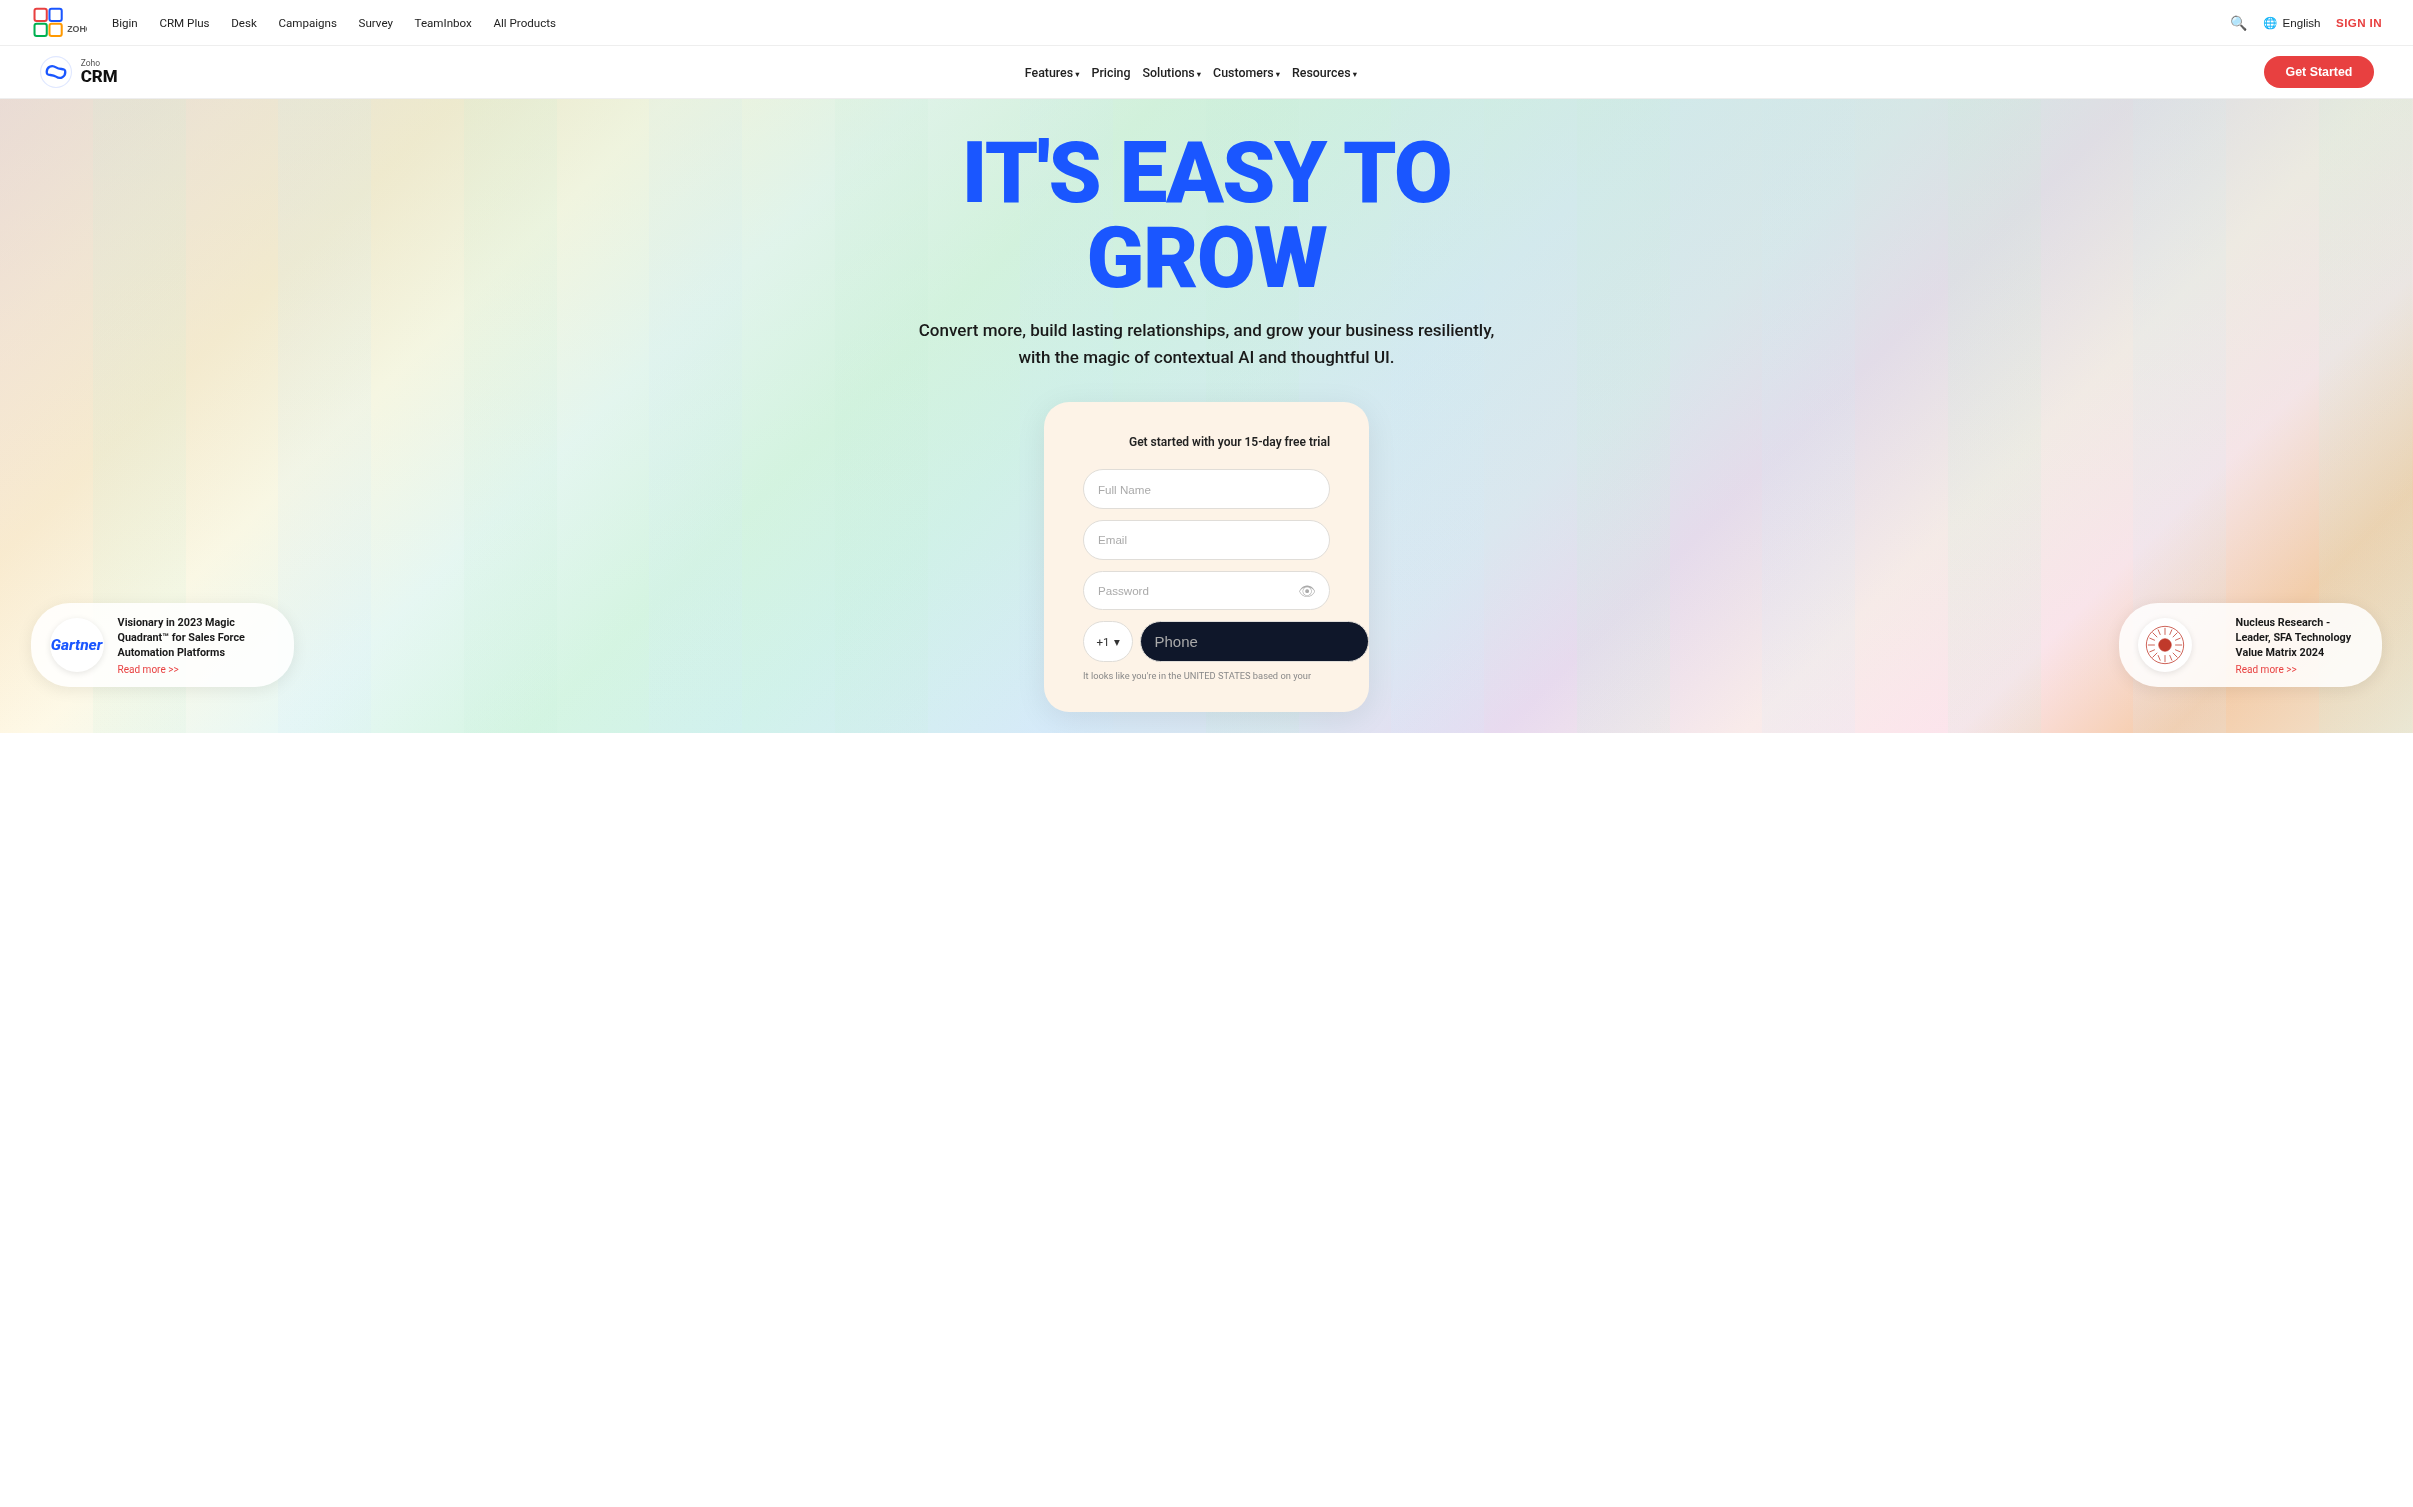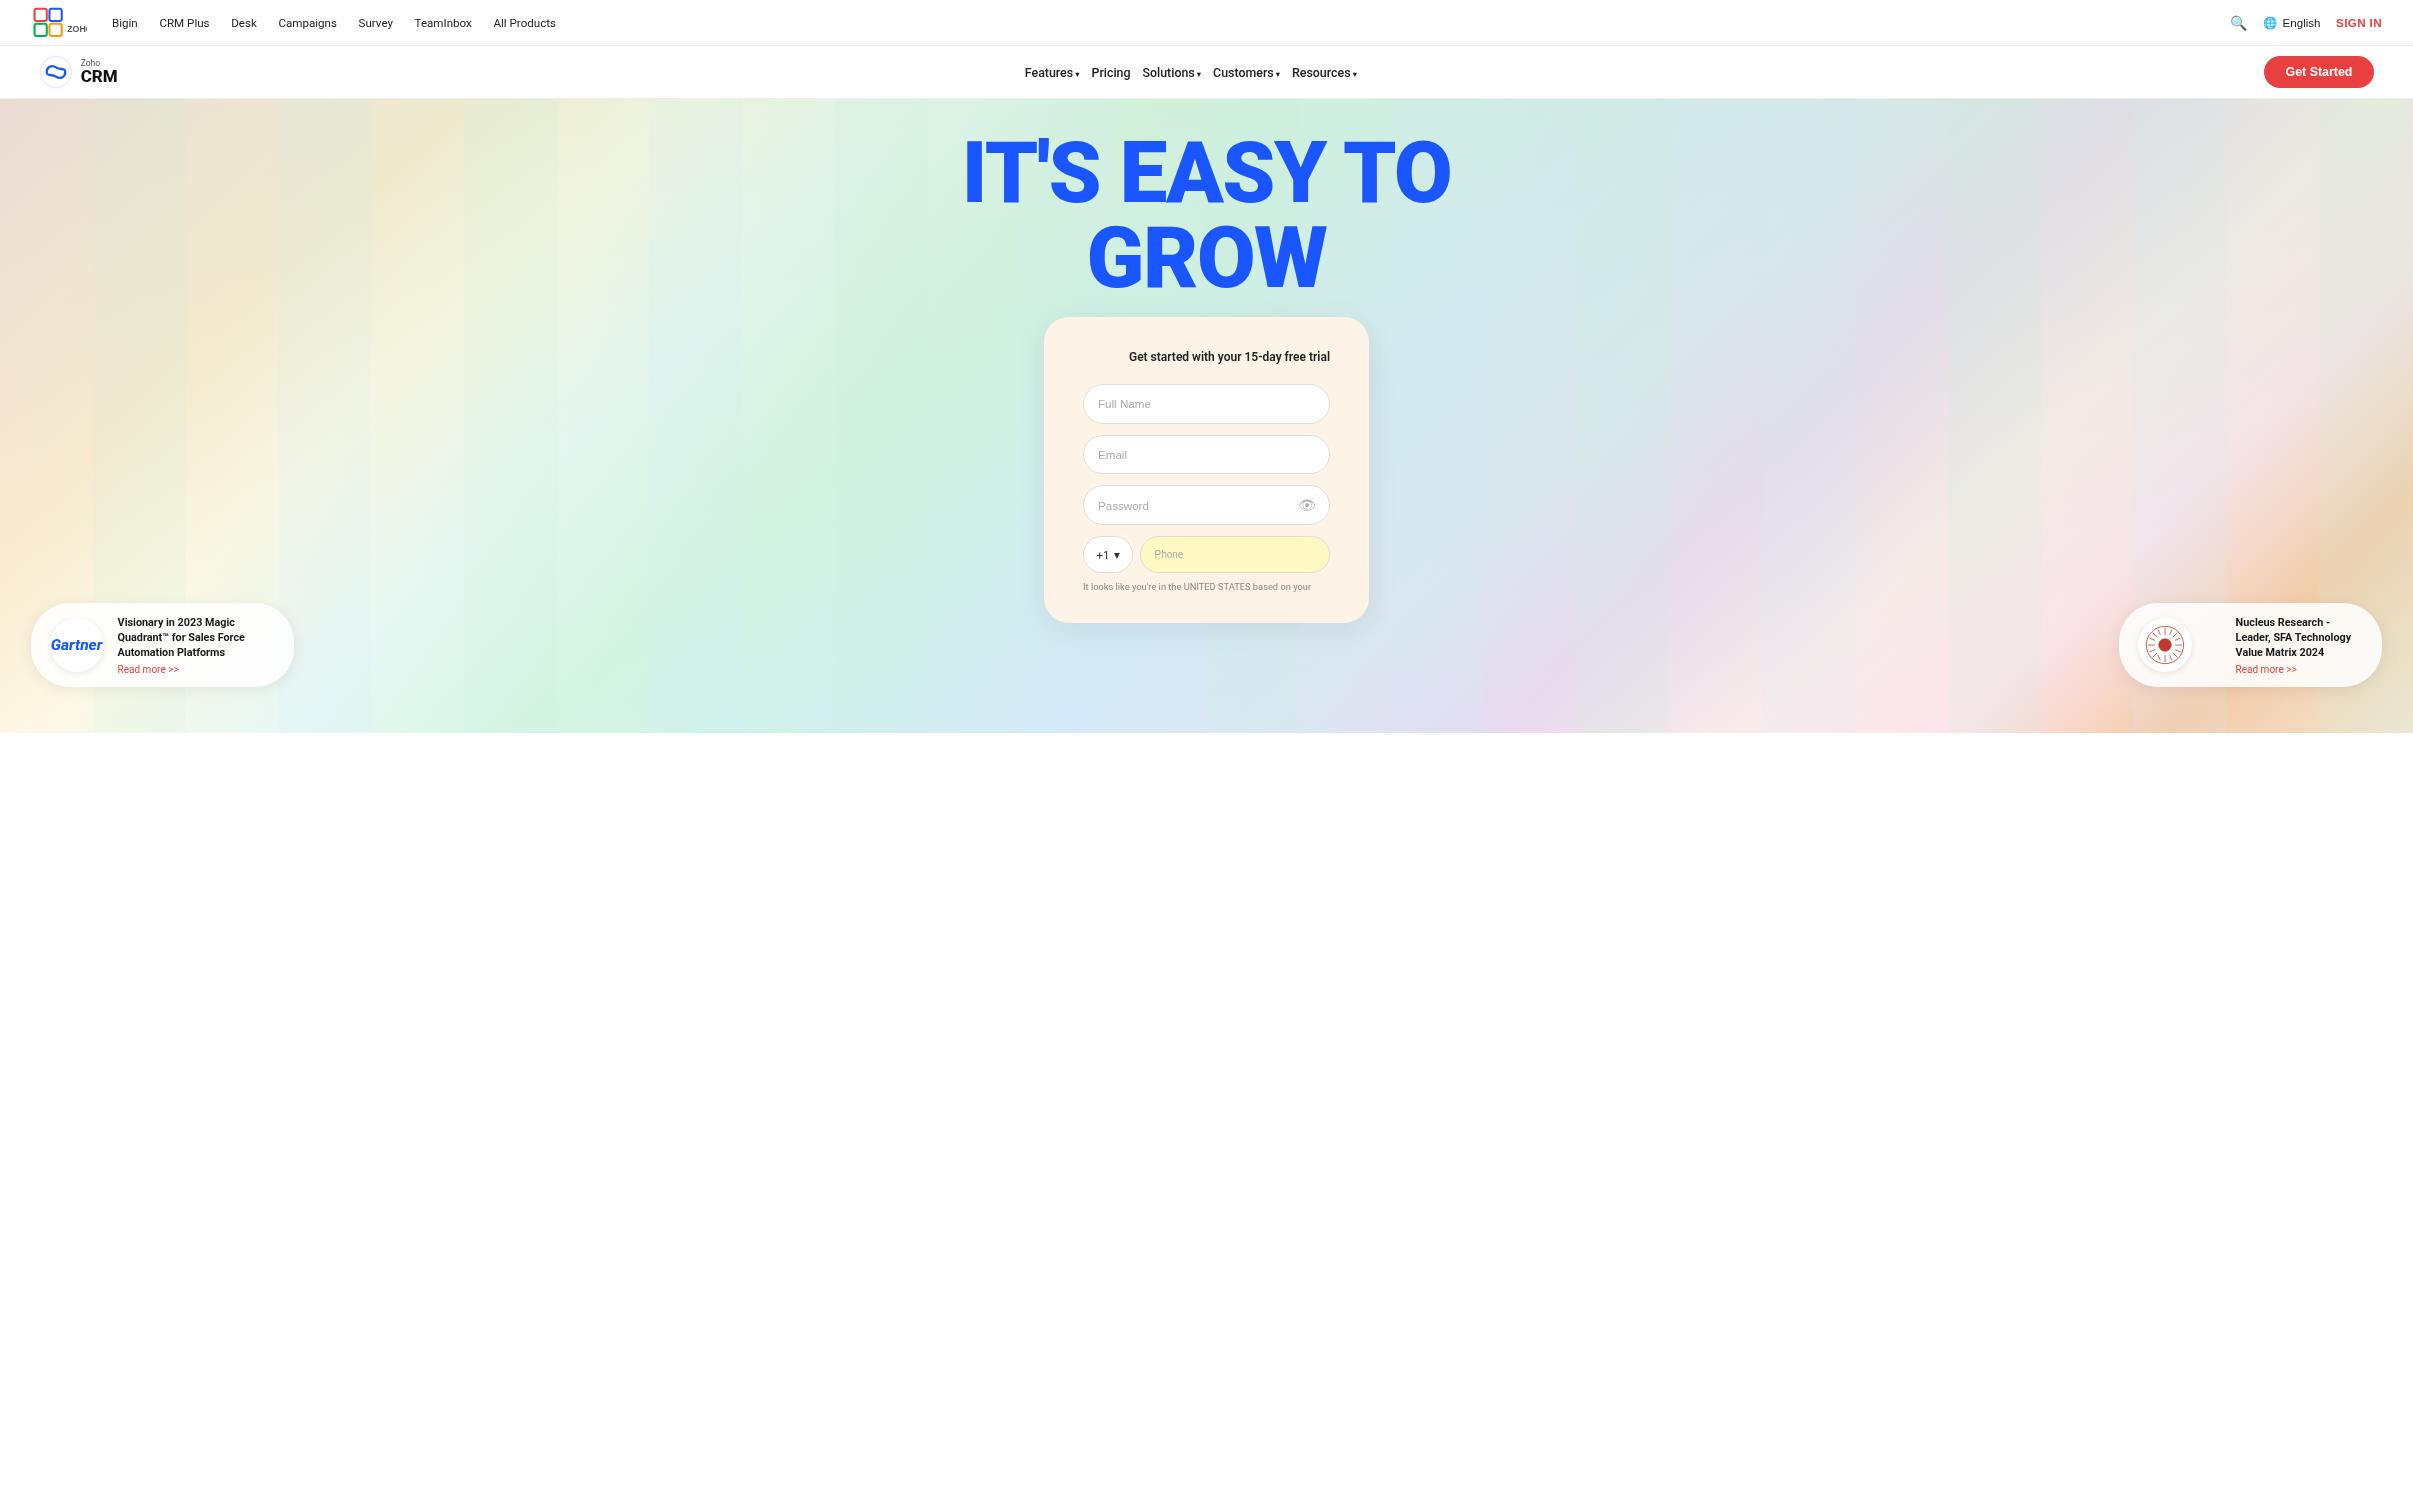--- a/index.html
+++ b/index.html
@@ -272,23 +272,23 @@
       font-size: 11.6px;
       color: #333;
       cursor: pointer;
       white-space: nowrap;
     }
     .phone-input {
       flex: 1;
       padding: 10.8px 14px;
       border: 1.2px solid #e0ddd8;
       border-radius: 23px;
-      font-size: 10px;
+      font-size: 15px;
       color: #888;
-      background: #fef9c3;
+      background: #0f172a;
       outline: none;
     }
     .phone-input::placeholder {
       color: #aaa;
     }
     .location-note {
       font-size: 9.3px;
       color: #888;
       text-align: left;
       margin-top: -3.1px;
@@ -415,20 +415,23 @@
   <button class="get-started-btn">Get Started</button>
 </div>
 
 <div class="hero">
 
   <div class="hero-headline">
     <h1>IT'S EASY TO</h1>
     <h1>GROW</h1>
   </div>
 
+  <div class="hero-subtext">
+    <span>Convert more, build lasting relationships, and grow your business resiliently,<br>with the magic of contextual AI and thoughtful UI.</span>
+  </div>
 
   <div class="signup-card">
     <div class="signup-card-title">
       <span>Get started with your
 15-day free trial</span>
     </div>
     <div class="signup-form">
       <input class="form-input" type="text" placeholder="Full Name" style="">
       <input class="form-input" type="email" placeholder="Email" style="">
       <div class="password-wrapper">

